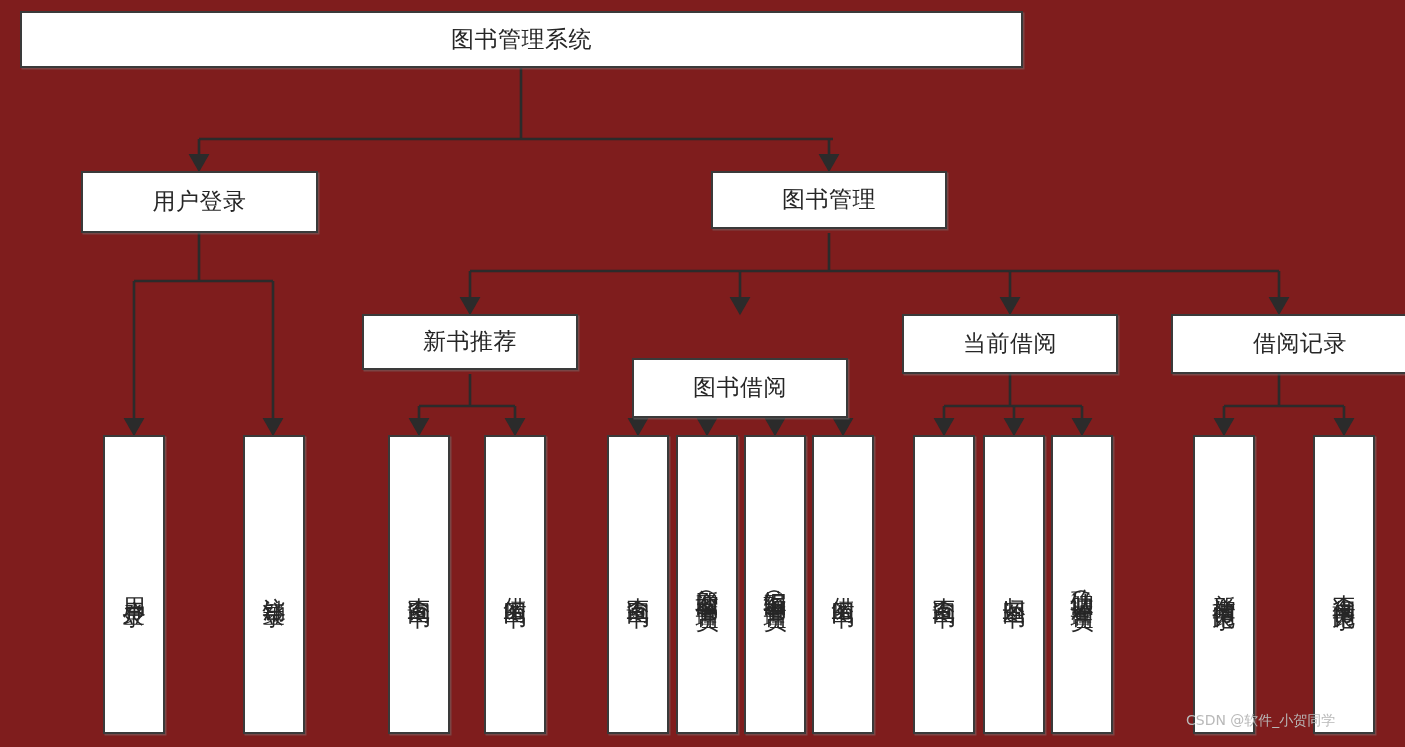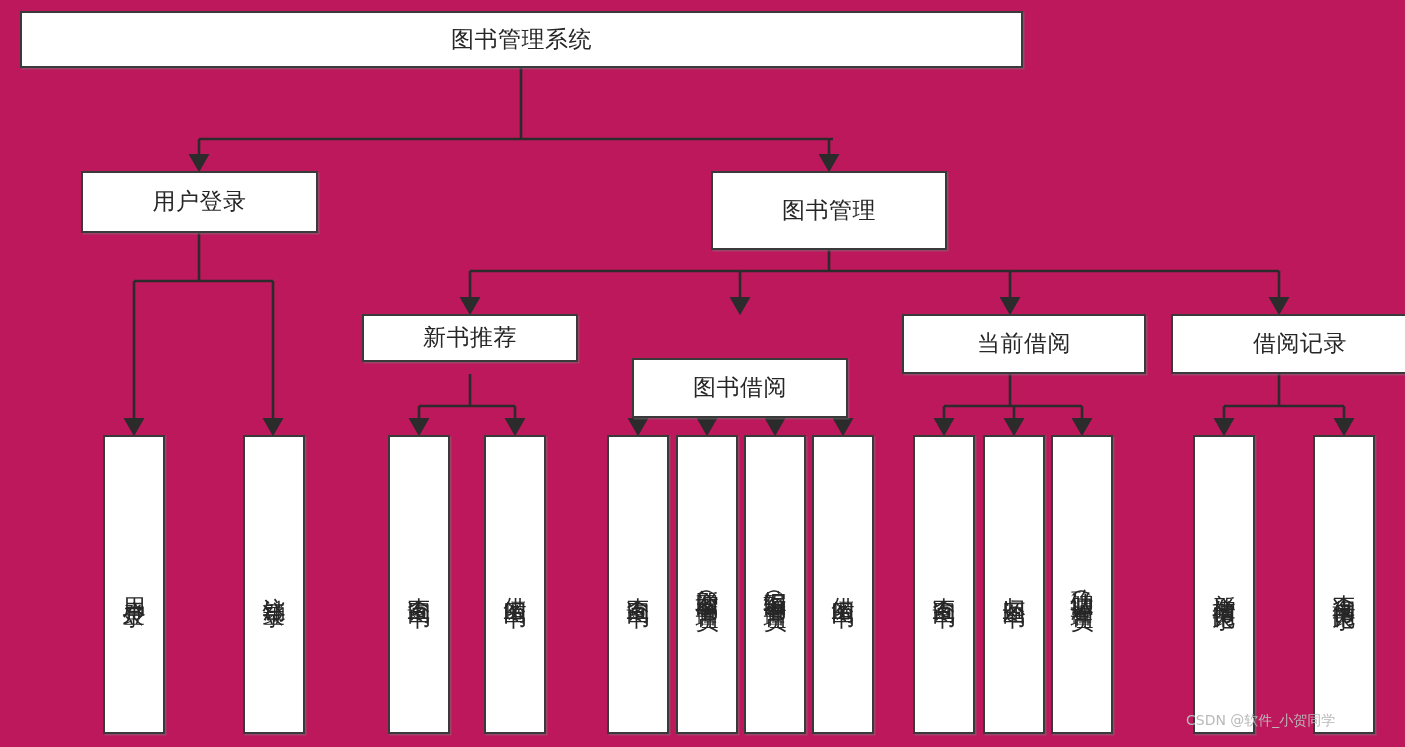--- a/index.html
+++ b/index.html
@@ -10,21 +10,21 @@
   body {
     width: 1405px;
     height: 747px;
     overflow: hidden;
     font-family: "DejaVu Sans", "Liberation Sans", sans-serif;
   }
   #diagram-root {
     position: relative;
     width: 1405px;
     height: 747px;
-    background: #be185d;
+    background: #7f1d1d;
   }
   svg.edges {
     position: absolute;
     left: 0;
     top: 0;
     width: 1405px;
     height: 747px;
     pointer-events: none;
   }
   .node {
@@ -119,31 +119,31 @@
     </g>
   </svg>
 
   <div class="node horiz" style="left:20px; top:11px; width:1003px; height:57px;">
     <span class="label">图书管理系统</span>
   </div>
 
   <div class="node horiz" style="left:81px; top:171px; width:237px; height:62px;">
     <span class="label">用户登录</span>
   </div>
-  <div class="node horiz" style="left:711px; top:171px; width:236px; height:79px;">
+  <div class="node horiz" style="left:711px; top:171px; width:236px; height:58px;">
     <span class="label">图书管理</span>
   </div>
 
-  <div class="node horiz" style="left:362px; top:314px; width:216px; height:48px;">
+  <div class="node horiz" style="left:362px; top:314px; width:216px; height:56px;">
     <span class="label">新书推荐</span>
   </div>
   <div class="node horiz" style="left:632px; top:314px; width:216px; height:60px;margin-top:44px;">
     <span class="label">图书借阅</span>
   </div>
-  <div class="node horiz" style="left:902px; top:314px; width:244px; height:60px;">
+  <div class="node horiz" style="left:902px; top:314px; width:216px; height:60px;">
     <span class="label">当前借阅</span>
   </div>
   <div class="node horiz" style="left:1171px; top:314px; width:258px; height:60px;">
     <span class="label">借阅记录</span>
   </div>
 
   <div class="node vert" style="left:103px; top:435px; width:62px; height:299px;">
     <span class="label">用户登录</span>
   </div>
   <div class="node vert" style="left:243px; top:435px; width:62px; height:299px;">

